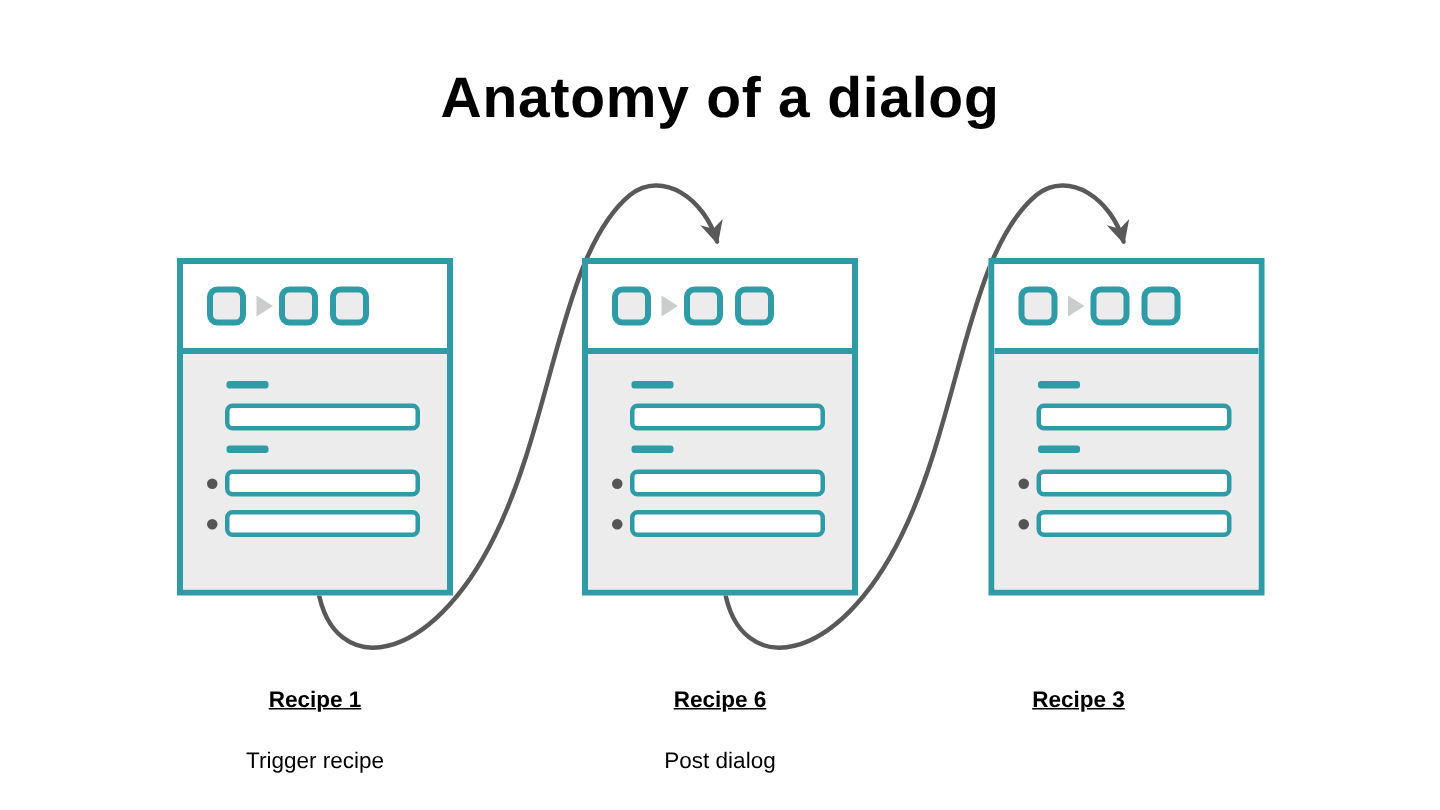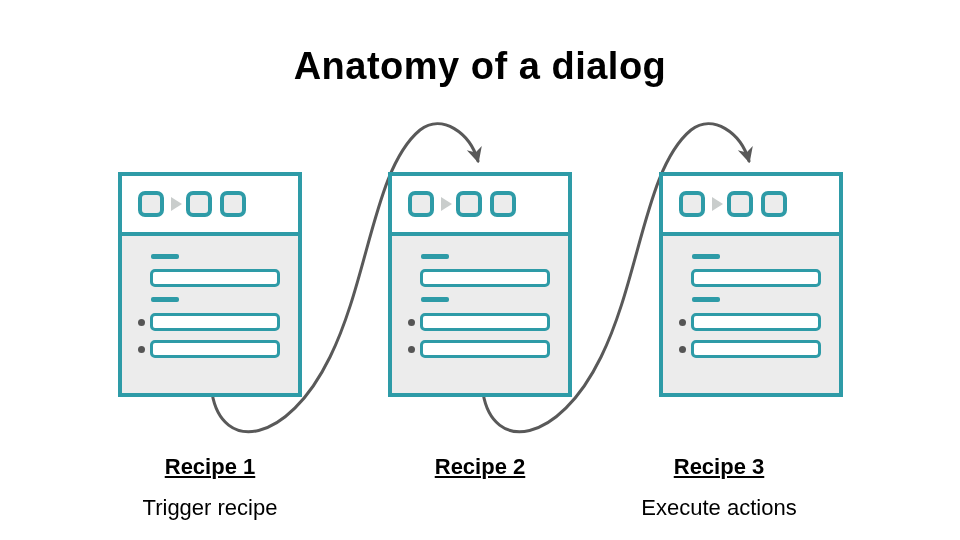--- a/index.html
+++ b/index.html
@@ -42,21 +42,21 @@
   .dash-2{top:61px;}
   .inp{position:absolute;left:28px;width:130px;height:18px;box-sizing:border-box;
        background:#fff;border:3px solid var(--accent-teal);border-radius:5px;}
   .inp-1{top:33px;}
   .inp-2{top:77px;}
   .inp-3{top:104px;}
   .dot{position:absolute;left:16px;width:7px;height:7px;border-radius:50%;background:#555;}
   .dot-1{top:83px;}
   .dot-2{top:110px;}
 
-  .label{position:absolute;top:456px;width:220px;text-align:center;font-size:22px;line-height:21px;}
+  .label{position:absolute;top:456px;width:220px;text-align:center;font-size:15px;line-height:21px;}
   .label-1{left:100px;}
   .label-2{left:370px;}
   .label-3{left:609px;}
   .label-name{font-weight:700;text-decoration:underline;}
   .label-desc{font-weight:400;margin-top:20px;}
 </style>
 </head>
 <body>
 
 <div class="slide">
@@ -125,20 +125,20 @@
       <span class="dot dot-2"></span>
       <span class="inp inp-3"></span>
     </div>
   </div>
 
   <div class="label label-1">
     <div class="label-name">Recipe 1</div>
     <div class="label-desc">Trigger recipe</div>
   </div>
   <div class="label label-2">
-    <div class="label-name">Recipe 2</div>
+    <div class="label-name">Recipe 6</div>
+    <div class="label-desc">Post dialog</div>
   </div>
   <div class="label label-3">
     <div class="label-name">Recipe 3</div>
-    <div class="label-desc">Execute actions</div>
   </div>
 
 </div>
 
 </body></html>

